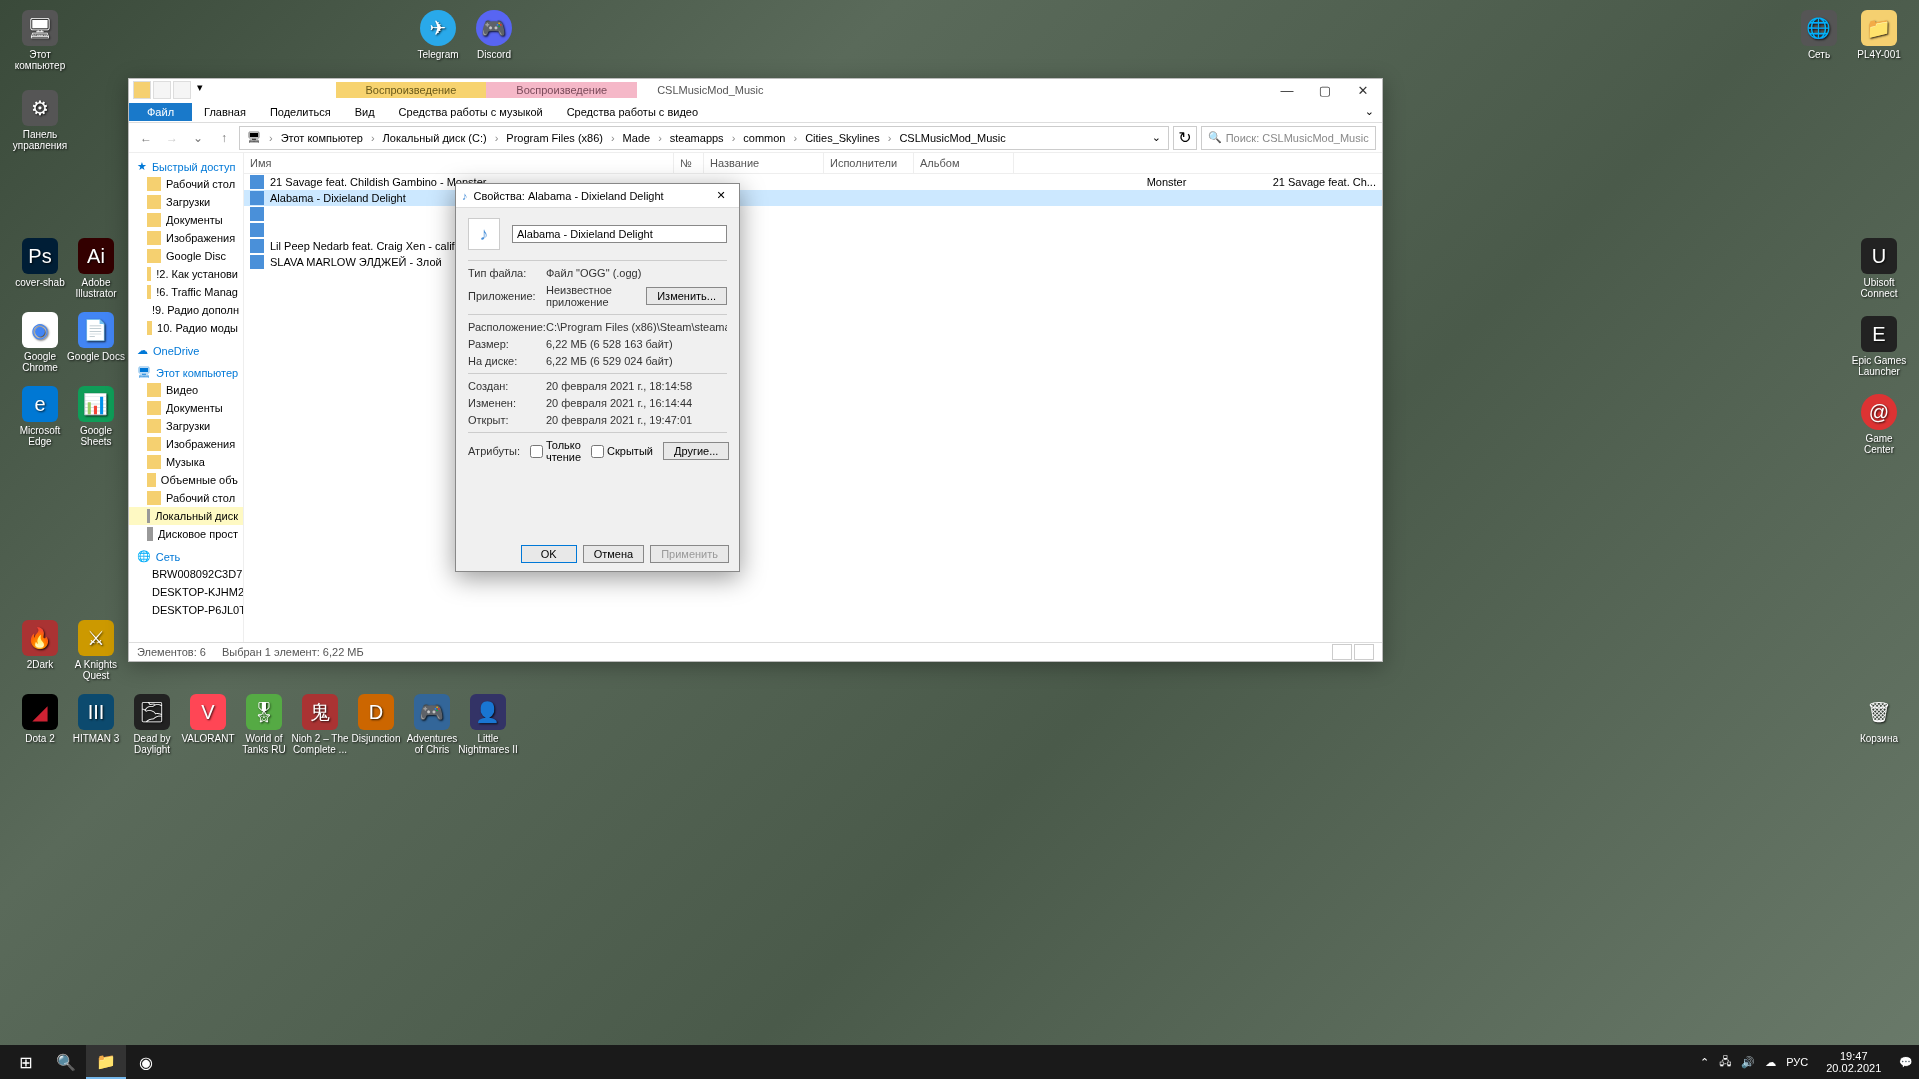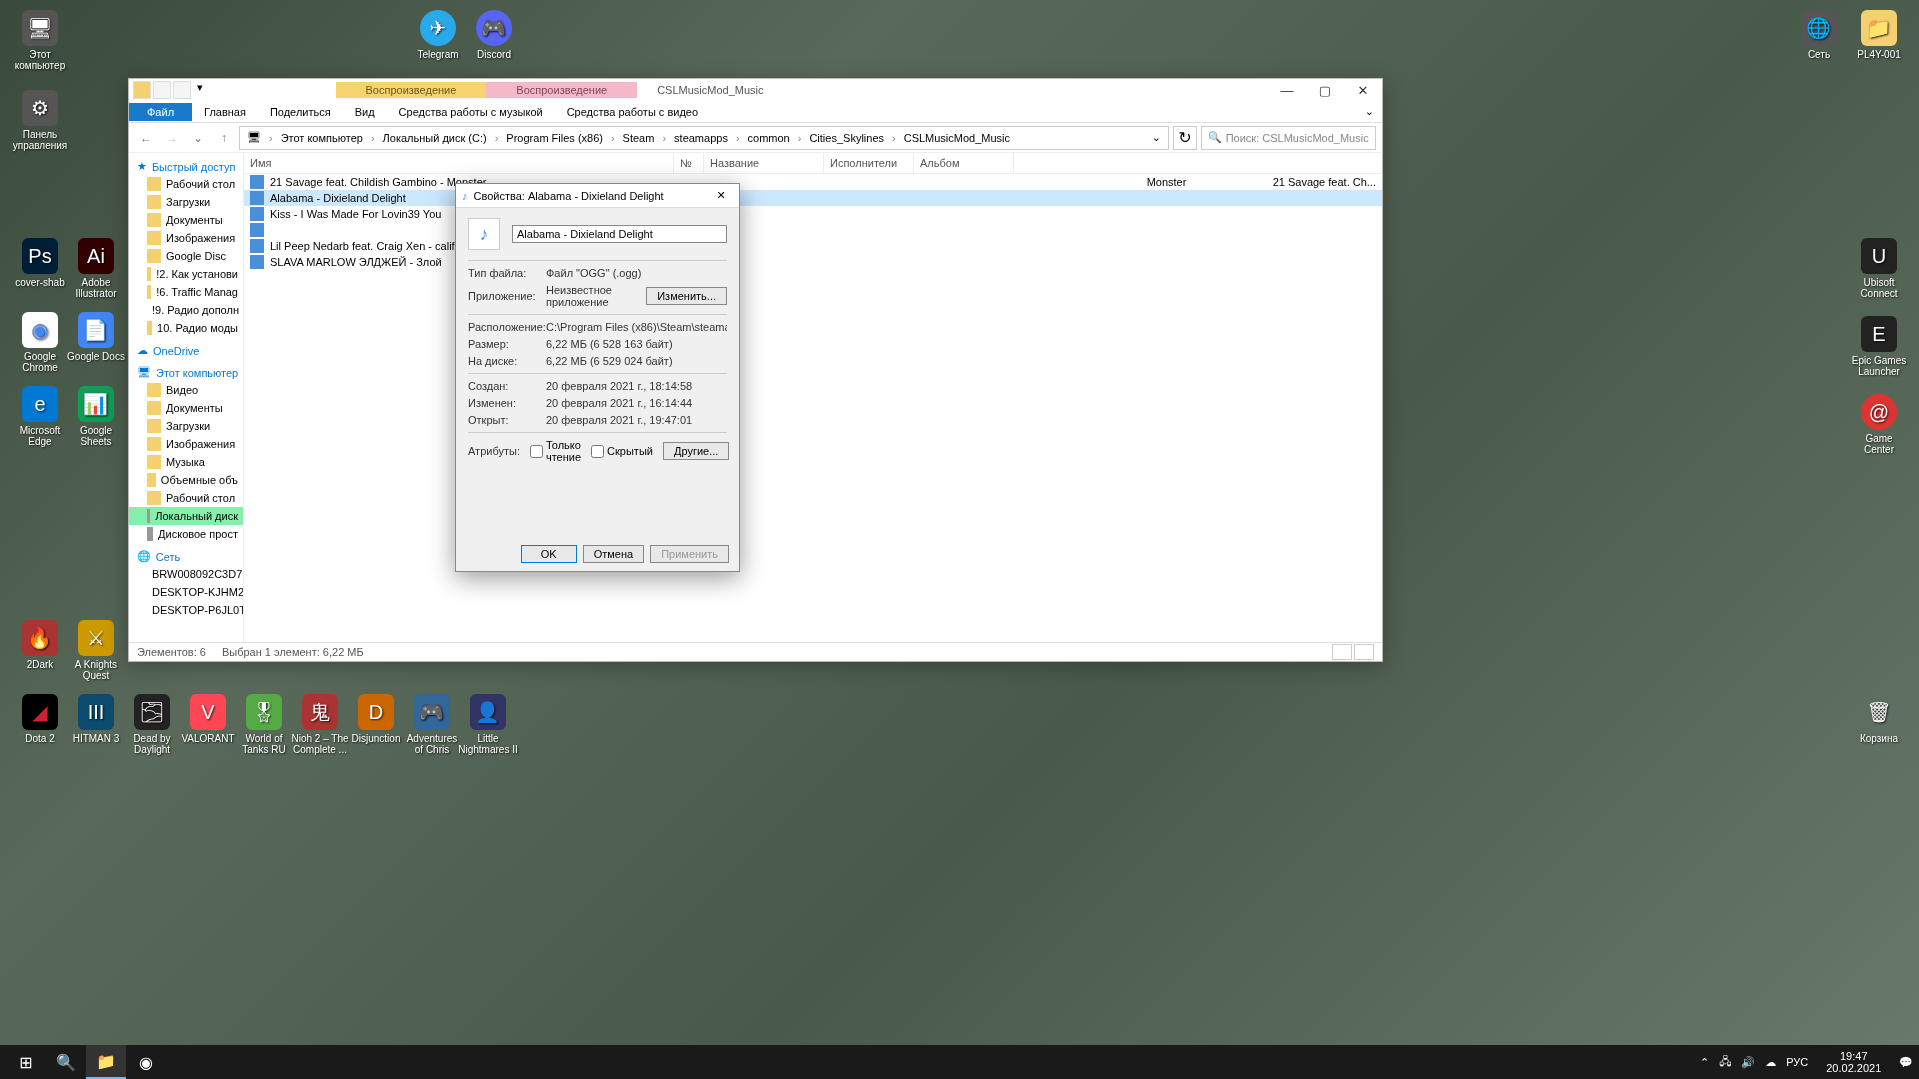--- a/index.html
+++ b/index.html
@@ -31,21 +31,21 @@
 .breadcrumb { flex: 1; border: 1px solid #ccc; height: 24px; display: flex; align-items: center; font-size: 11px; padding: 0 4px; gap: 2px; overflow: hidden; }
 .breadcrumb span { padding: 0 3px; cursor: pointer; white-space: nowrap; }
 .breadcrumb .sep { color: #888; }
 .refresh { width: 24px; height: 24px; border: 1px solid #ccc; display: flex; align-items: center; justify-content: center; }
 .search { width: 175px; height: 24px; border: 1px solid #ccc; padding: 0 6px; font-size: 11px; color: #888; display: flex; align-items: center; }
 
 .body { display: flex; height: 490px; }
 .sidebar { width: 115px; border-right: 1px solid #eee; overflow: hidden; font-size: 11px; }
 .sb-item { display: flex; align-items: center; gap: 5px; padding: 2px 5px 2px 18px; cursor: pointer; white-space: nowrap; }
 .sb-item.head { padding-left: 8px; font-weight: 400; color: #0078d7; margin-top: 5px; }
-.sb-item.hl { background: #86efac; }
+.sb-item.hl { background: #fef9c3; }
 .sb-ic { width: 14px; height: 14px; background: #f5d070; display: inline-block; }
 .sb-ic.disk { background: #999; }
 .sb-ic.net { background: #6a8; }
 
 .filepane { flex: 1; background: #fff; }
 .cols { display: flex; font-size: 11px; color: #555; border-bottom: 1px solid #eee; }
 .cols span { padding: 4px 6px; border-right: 1px solid #eee; }
 .filelist { font-size: 11px; }
 .frow { display: flex; align-items: center; padding: 1px 6px; gap: 6px; cursor: pointer; }
 .frow.sel { background: #cce8ff; }
@@ -156,21 +156,21 @@
     <div class="navbtn">↑</div>
     <div class="breadcrumb">
       <span>🖥</span>
         <span class="sep">›</span>
       <span>Этот компьютер</span>
         <span class="sep">›</span>
       <span>Локальный диск (C:)</span>
         <span class="sep">›</span>
       <span>Program Files (x86)</span>
         <span class="sep">›</span>
-      <span>Steam</span>
+      <span>Made</span>
         <span class="sep">›</span>
       <span>steamapps</span>
         <span class="sep">›</span>
       <span>common</span>
         <span class="sep">›</span>
       <span>Cities_Skylines</span>
         <span class="sep">›</span>
       <span>CSLMusicMod_Music</span>
       <span style="margin-left:auto">⌄</span>
     </div>
@@ -283,21 +283,20 @@
             <span style="width:30px"></span>
             <span style="width:120px">Monster</span>
             <span>21 Savage feat. Ch...</span>
           </div>
         <div class="frow sel">
             <span class="fic"></span>
             <span class="fname">Alabama - Dixieland Delight</span>
           </div>
         <div class="frow">
             <span class="fic"></span>
-            <span class="fname">Kiss - I Was Made For Lovin39 You</span>
           </div>
         <div class="frow">
             <span class="fic"></span>
           </div>
         <div class="frow">
             <span class="fic"></span>
             <span class="fname">Lil Peep Nedarb feat. Craig Xen - california w</span>
           </div>
         <div class="frow">
             <span class="fic"></span>

